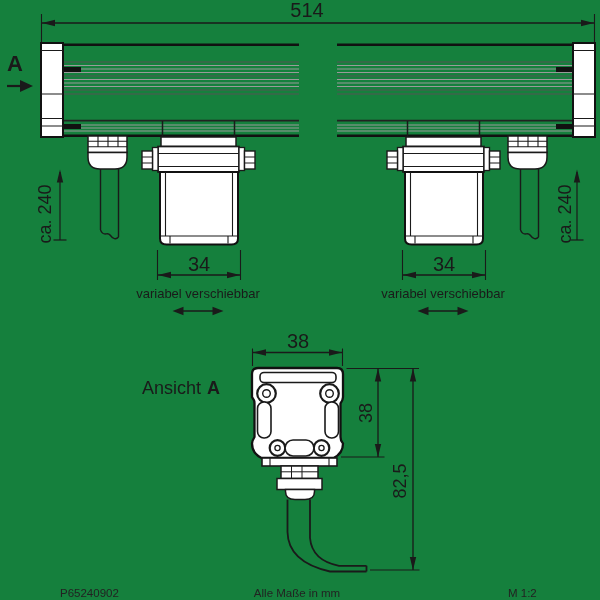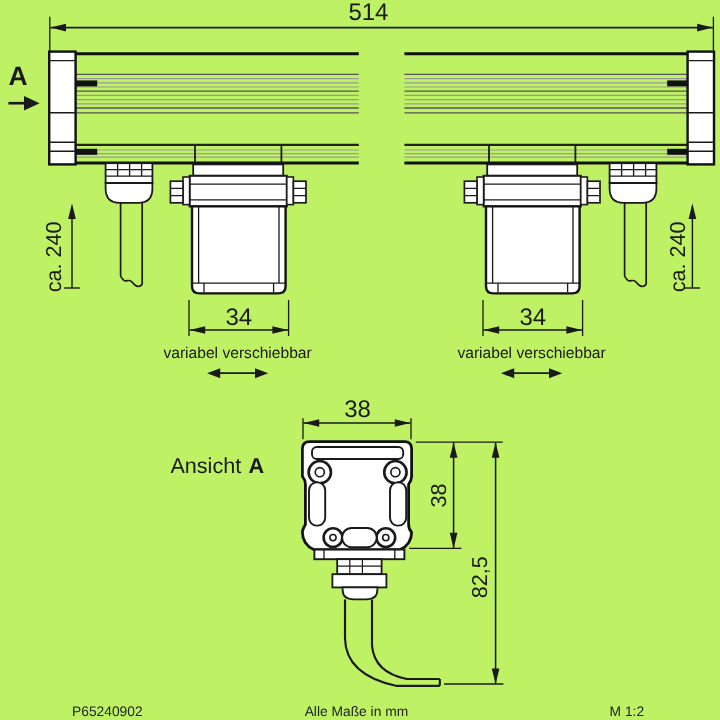--- a/index.html
+++ b/index.html
@@ -1,16 +1,16 @@
 <!DOCTYPE html>
 <html><head>
 <meta charset="utf-8">
 <style>
   html,body{margin:0;padding:0;background:#fff;}
-  #stage{position:relative;width:600px;height:600px;background:#bef264;overflow:hidden;}
+  #stage{position:relative;width:600px;height:600px;background:#15803d;overflow:hidden;}
   svg{position:absolute;left:0;top:0;}
   svg text{font-family:"Liberation Sans","DejaVu Sans",sans-serif;fill:#1a1a1a;}
   .dim{font-size:20px;}
   .dimr{font-size:18px;}
   .note{font-size:13px;}
   .vlabel{font-size:18px;}
   .vlabel-b{font-size:18px;font-weight:bold;}
   .arrow-label{font-size:22px;font-weight:bold;}
   .foot{font-size:11.5px;fill:#222;}
 </style>

